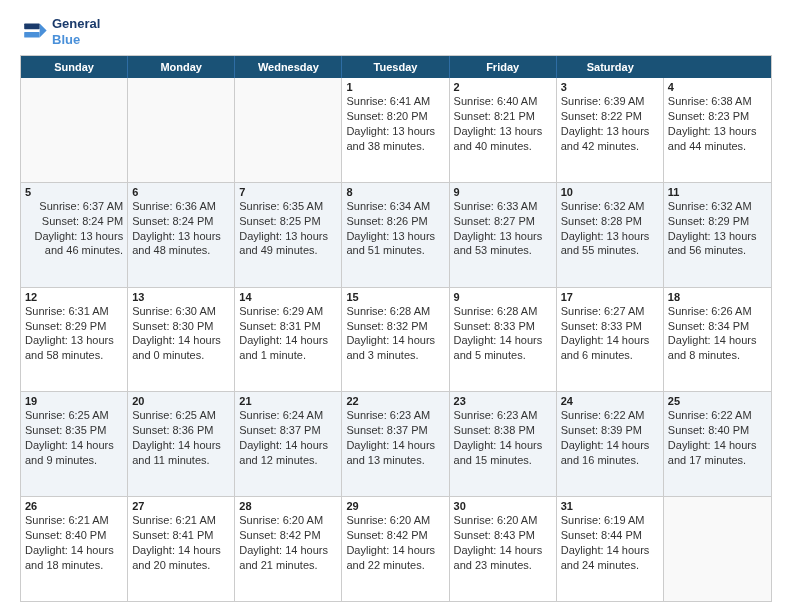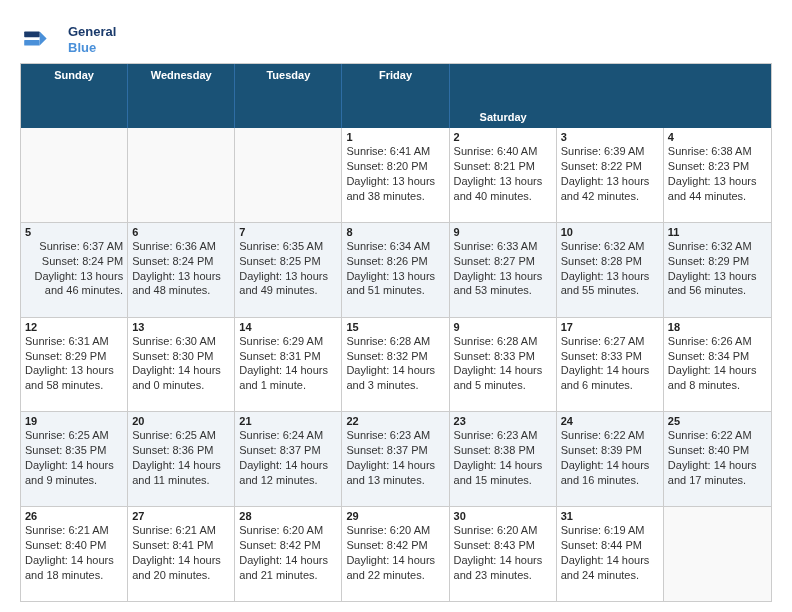--- a/index.html
+++ b/index.html
@@ -19,22 +19,21 @@
     }
     .header {
       display: flex;
       justify-content: space-between;
       align-items: flex-start;
       margin-bottom: 8px;
     }
     .logo {
       display: flex;
       align-items: center;
-      gap: 20px;
-      margin-top: 8px;
+      gap: 4px;
     }
     .logo-text {
       font-size: 13px;
       font-weight: bold;
       color: #1a3a6b;
       line-height: 1.2;
     }
     .logo-text span {
       color: #4a90d9;
     }
@@ -67,21 +66,21 @@
       background: #1a5276;
     }
     .day-header {
       color: #fff;
       font-size: 11px;
       font-weight: bold;
       text-align: center;
       padding: 5px 2px;
       border-right: 1px solid #2e6da4;
     }
-    .day-header:last-child { border-right: none; margin-top: 42px; }
+    .day-header:last-child { border-right: none; }
     .calendar-body {
       flex: 1;
       display: flex;
       flex-direction: column;
     }
     .calendar-row {
       display: grid;
       grid-template-columns: repeat(7, 1fr);
       flex: 1;
       border-bottom: 1px solid #ccc;
@@ -130,20 +129,21 @@
     </div>
     <div class="title-block">
       <div class="month-title"></div>
       <div class="location"></div>
     </div>
   </div>
 
   <div class="calendar">
     <div class="day-headers">
     <div class="day-header">Sunday</div>
+        <div class="day-header">Monday</div>
         <div class="day-header">Wednesday</div>
         <div class="day-header">Tuesday</div>
         <div class="day-header">Friday</div>
         <div class="day-header">Saturday</div>
       </div>
     <div class="calendar-body">
     <div class="calendar-row">
           <div class="calendar-cell empty"></div>
           <div class="calendar-cell empty"></div>
           <div class="calendar-cell empty"></div>

